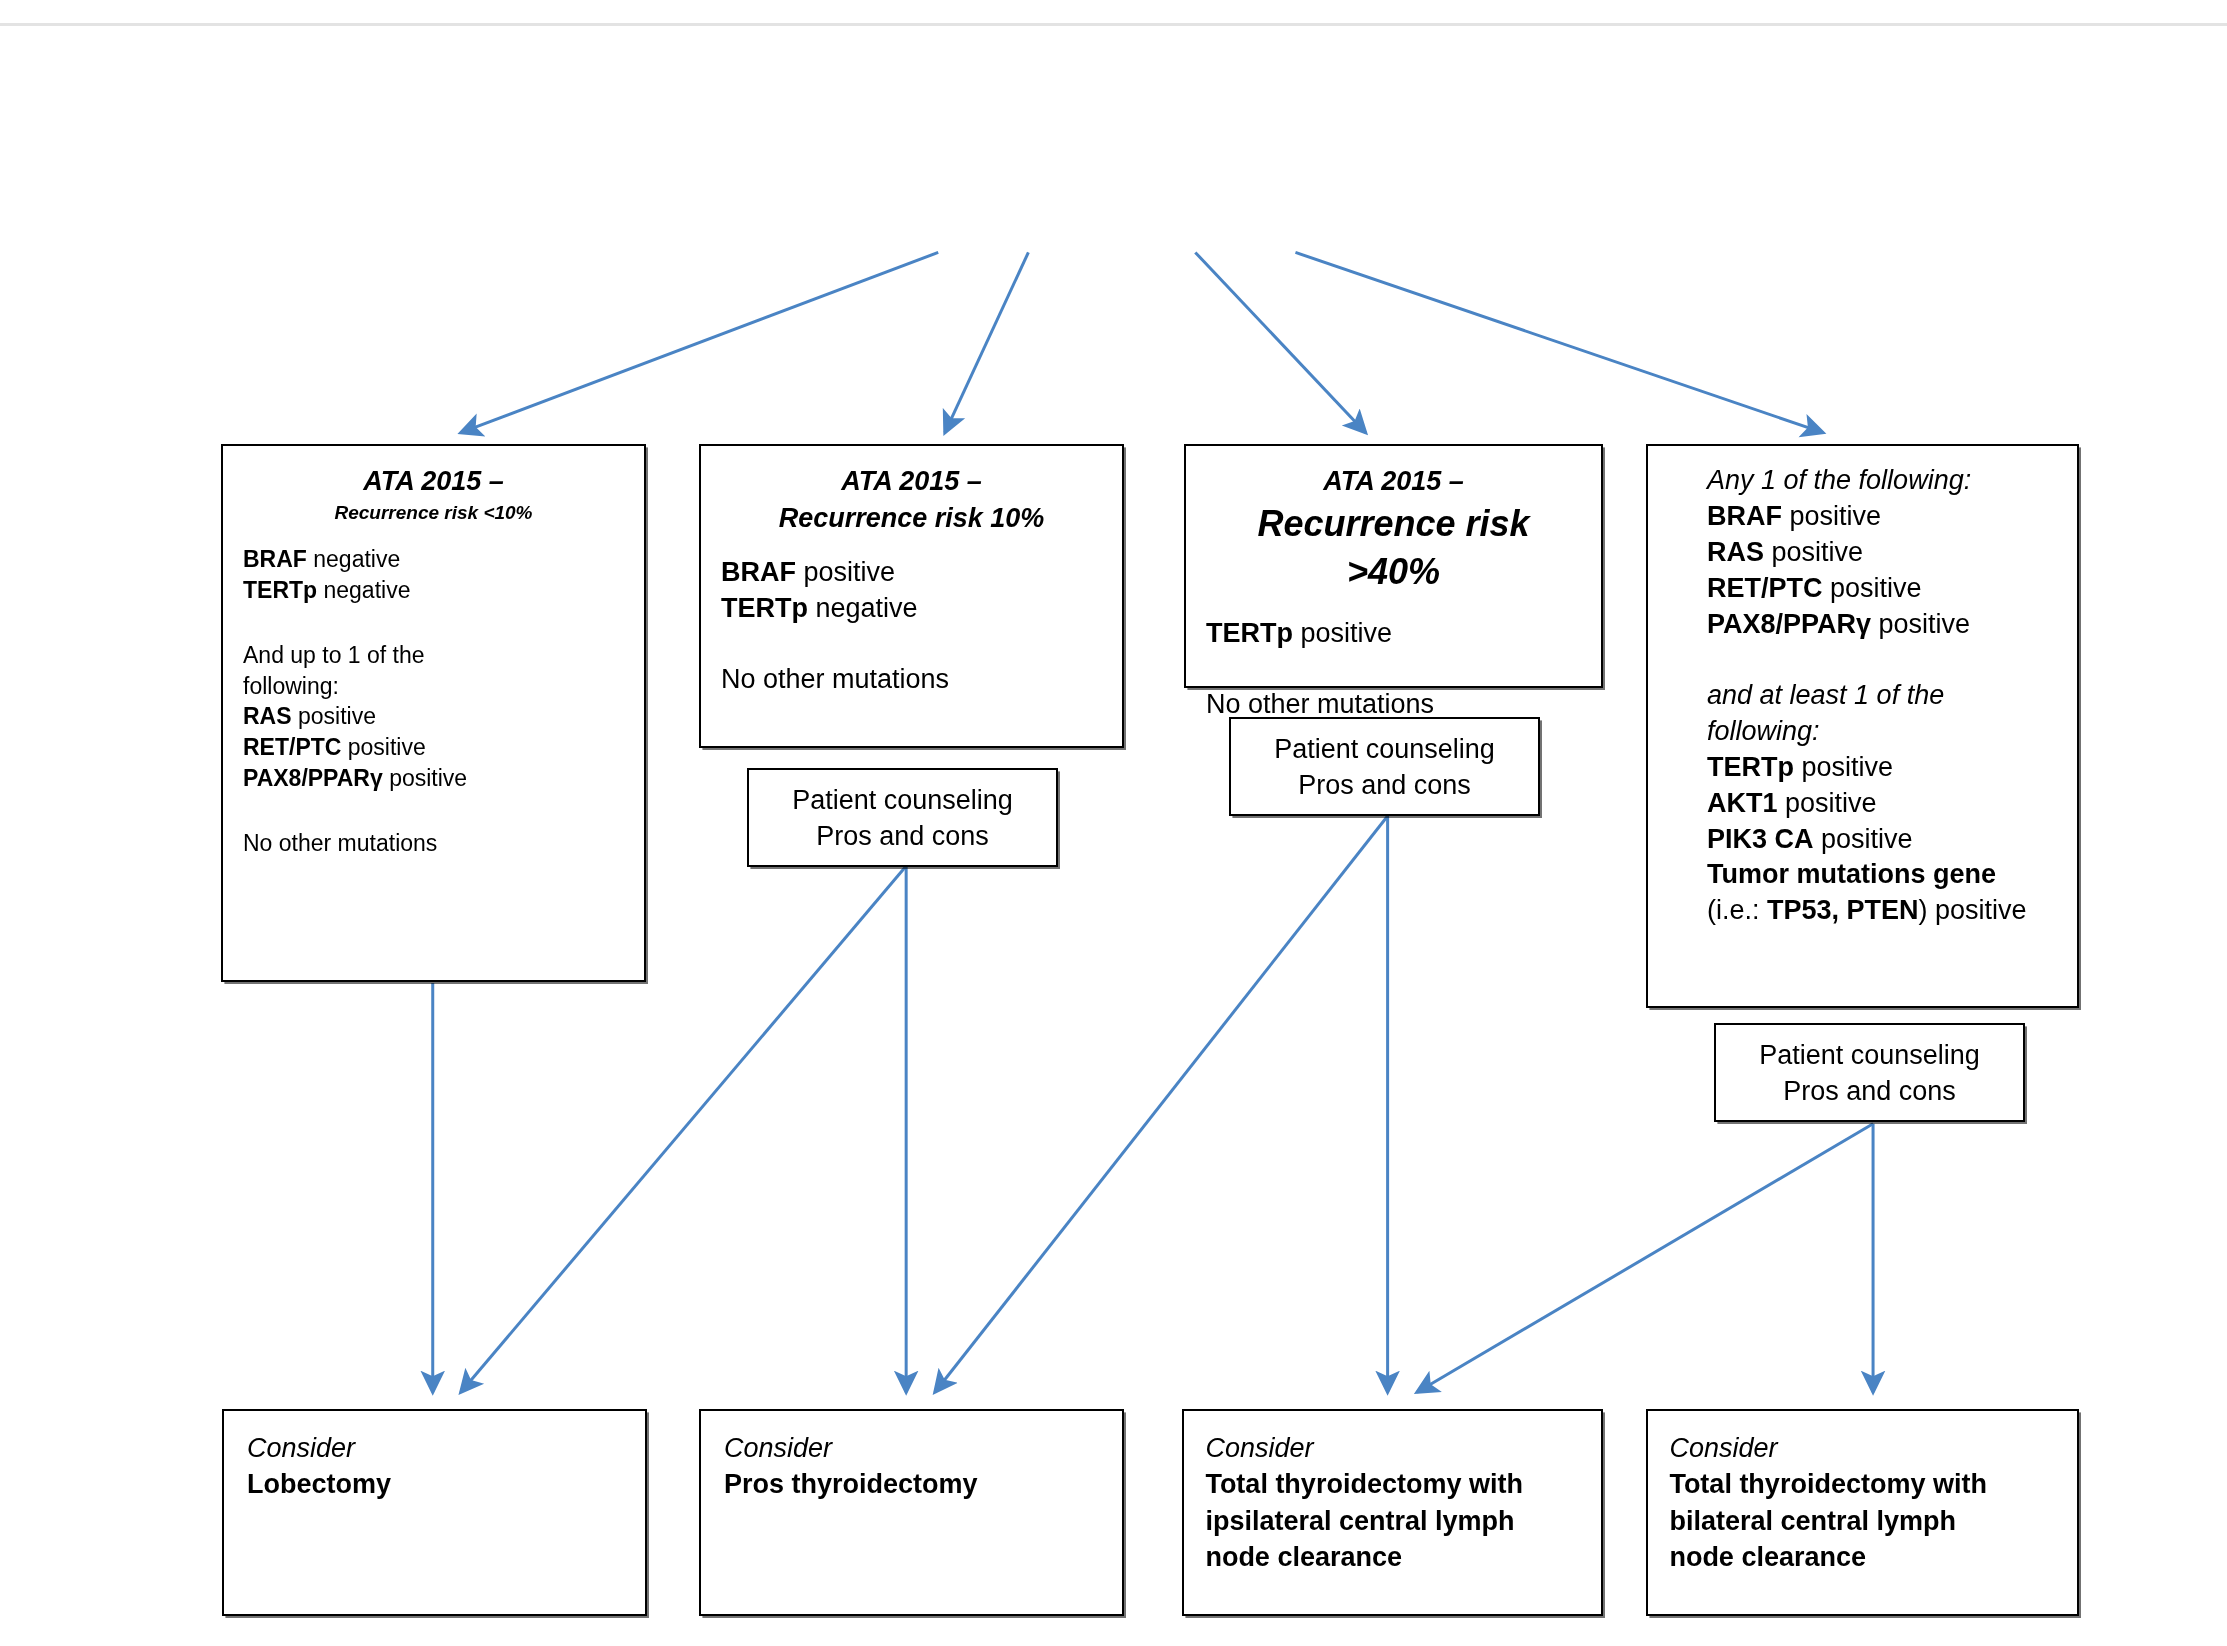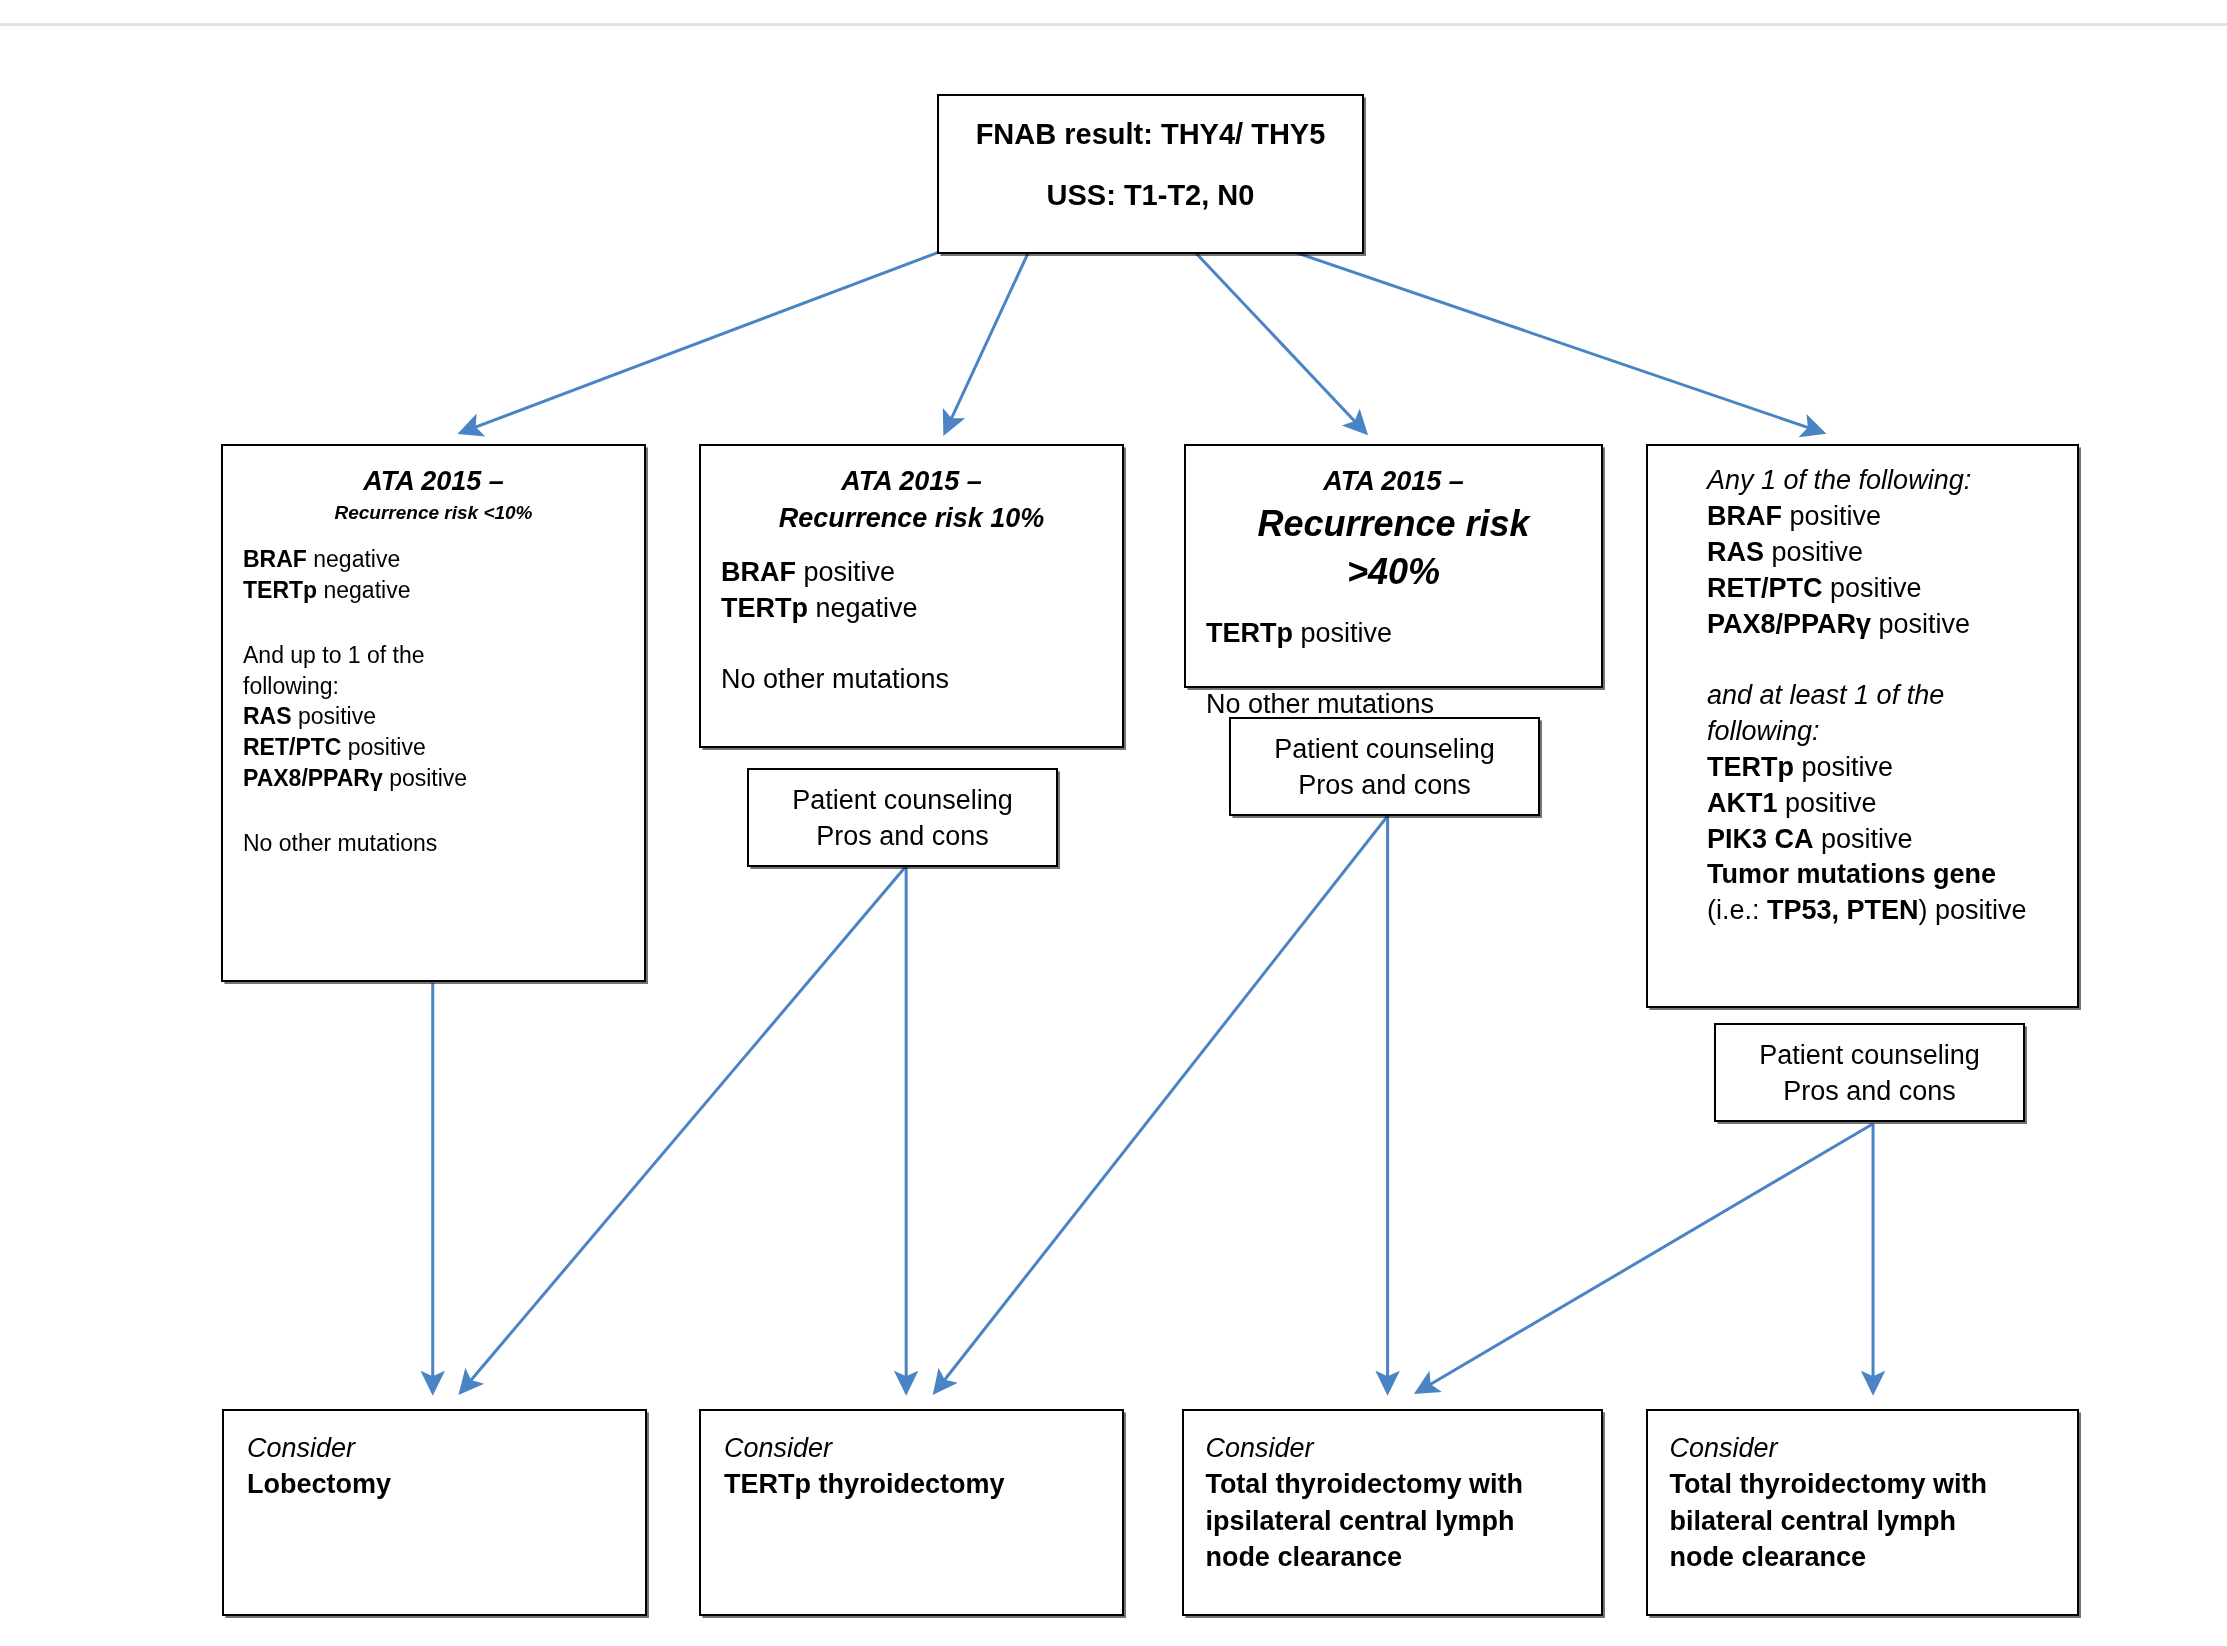--- a/index.html
+++ b/index.html
@@ -43,26 +43,20 @@
       <line x1="1357" y1="1297" x2="690" y2="2085"></line>
 
       <line x1="2078" y1="1222" x2="2078" y2="2085"></line>
       <line x1="2078" y1="1222" x2="1400" y2="2085"></line>
 
       <line x1="2805" y1="1683" x2="2805" y2="2085"></line>
       <line x1="2805" y1="1683" x2="2122" y2="2085"></line>
     </g>
   </svg>
 
-  <div class="node" style="left:937px;top:94px;width:427px;height:160px;">
-    <div class="inner" style="padding:23px 10.7px 0 10.7px;">
-      <span class="ln b center" style="font-size:29px;line-height:1.1;">FNAB result: THY4/ THY5</span>
-      <span class="ln b center" style="font-size:29px;line-height:1.1;margin-top:29px;">USS: T1-T2, N0</span>
-    </div>
-  </div>
 
   <div class="node" style="left:221px;top:444px;width:425px;height:538px;">
     <div class="inner" style="padding:17.4px 20px 0 20px;">
       <span class="ln bi center" style="font-size:27px;line-height:1.35;">ATA 2015 –</span>
       <span class="ln bi center" style="font-size:19px;line-height:1.35;">Recurrence risk &lt;10%</span>
       <div style="height:18.7px;"></div>
       <div style="font-size:23px;line-height:1.33;">
         <div class="ln left"><span class="b">BRAF</span><span> negative</span></div>
         <div class="ln left"><span class="b">TERTp</span><span> negative</span></div>
         <div class="ln left" style="height:35px;"></div>
@@ -148,21 +142,21 @@
   <div class="node" style="left:222px;top:1409px;width:425px;height:207px;">
     <div class="inner" style="padding:18.7px 17.4px 0 23px;">
       <span class="ln left i" style="font-size:27px;line-height:1.35;">Consider</span>
       <span class="ln left b" style="font-size:27px;line-height:1.35;">Lobectomy</span>
     </div>
   </div>
 
   <div class="node" style="left:699px;top:1409px;width:425px;height:207px;">
     <div class="inner" style="padding:18.7px 17.4px 0 23px;">
       <span class="ln left i" style="font-size:27px;line-height:1.35;">Consider</span>
-      <span class="ln left b" style="font-size:27px;line-height:1.35;">TERTp thyroidectomy</span>
+      <span class="ln left b" style="font-size:27px;line-height:1.35;">Pros thyroidectomy</span>
     </div>
   </div>
 
   <div class="node" style="left:1182px;top:1409px;width:421px;height:207px;">
     <div class="inner" style="padding:18.7px 13.4px 0 21.4px;">
       <span class="ln left i" style="font-size:27px;line-height:1.35;">Consider</span>
       <span class="ln left b" style="font-size:27px;line-height:1.35;">Total thyroidectomy with</span>
       <span class="ln left b" style="font-size:27px;line-height:1.35;">ipsilateral central lymph</span>
       <span class="ln left b" style="font-size:27px;line-height:1.35;">node clearance</span>
     </div>

